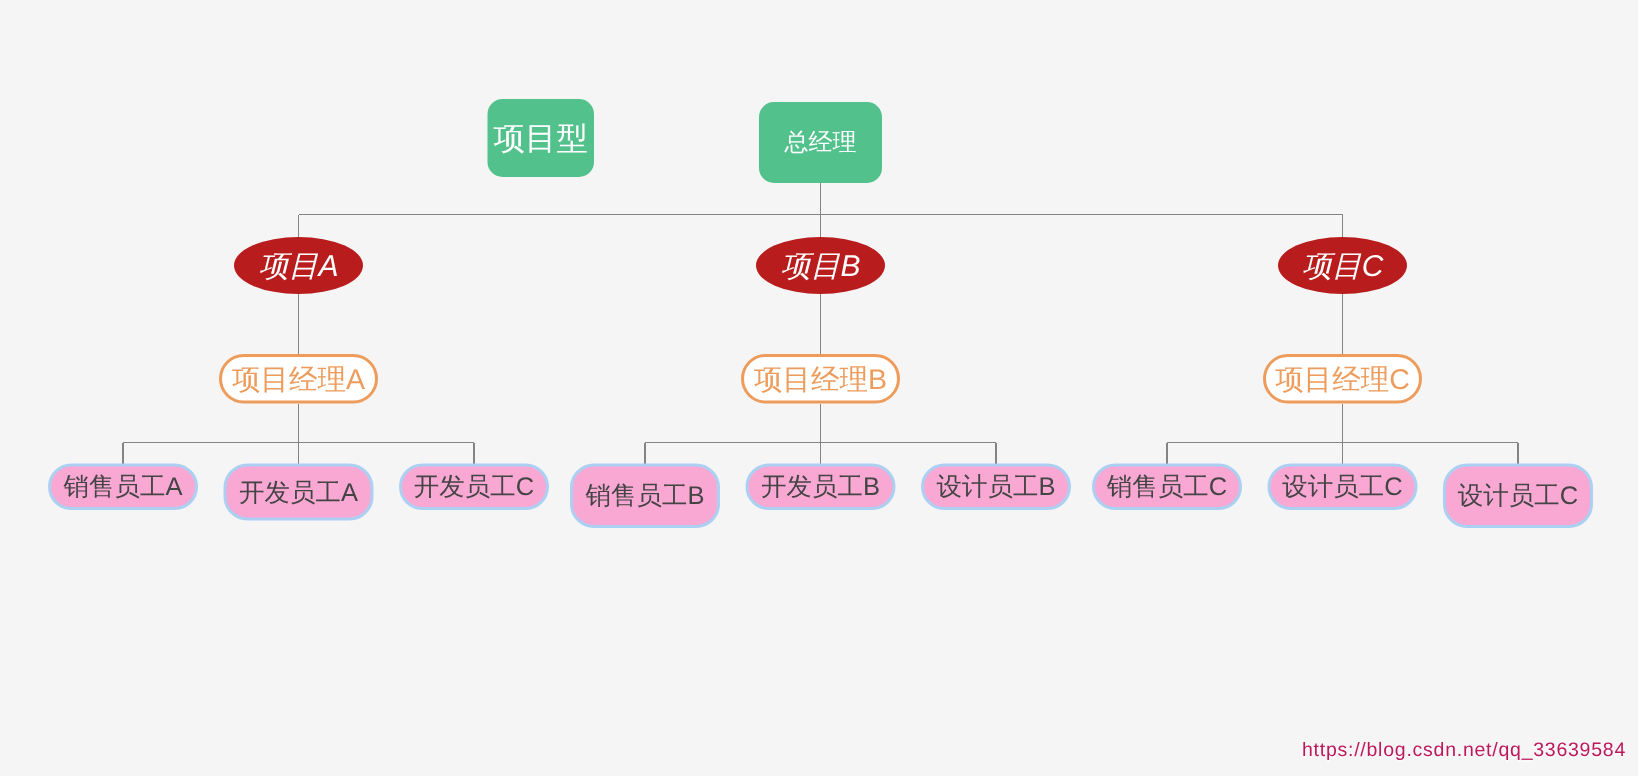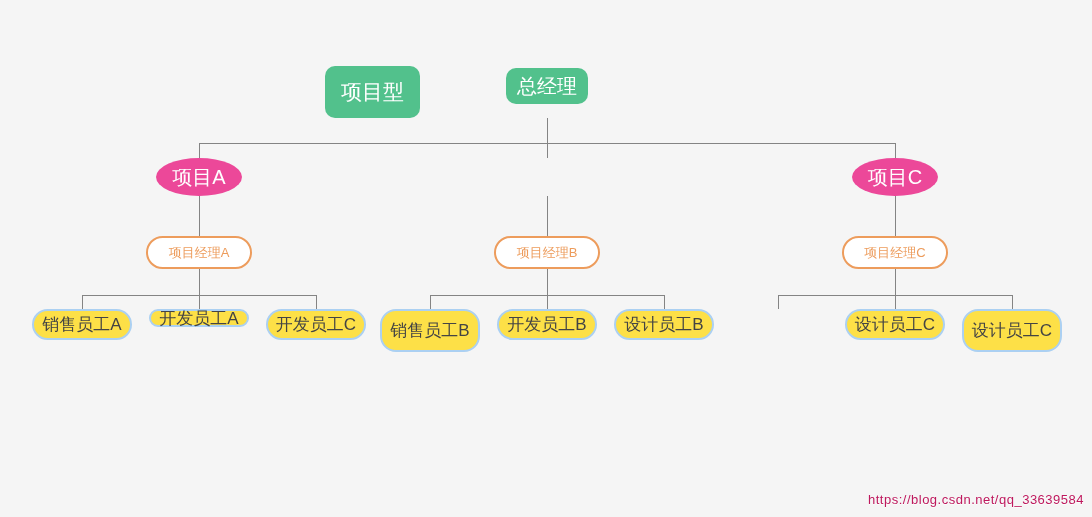--- a/index.html
+++ b/index.html
@@ -29,34 +29,35 @@
     white-space: nowrap;
     text-align: center;
   }
   .node-green {
     background: #52c18c;
     color: #ffffff;
     border-radius: 10px;
     font-size: 21px;
   }
   .node-ellipse {
-    background: #ec4899;
+    background: #b91c1c;
     color: #ffffff;
     border-radius: 50%;
     font-size: 20px;
+    font-style: italic;
   }
   .node-manager {
     background: #ffffff;
     border: 2px solid #ed9c5c;
     color: #ed9c5c;
     border-radius: 17px;
-    font-size: 13px;
+    font-size: 19px;
   }
   .node-employee {
-    background: #fde047;
+    background: #f9a8d4;
     border: 2px solid #abd0f2;
     color: #444444;
     border-radius: 16px;
     font-size: 17px;
   }
   .watermark {
     position: absolute;
     right: 8px;
     bottom: 10px;
     font-size: 13px;
@@ -74,65 +75,71 @@
     <path d="M547 118 V143
              M199 143 H895
              M199 143 V158 M547 143 V158 M895 143 V158
              M199 196 V236 M547 196 V236 M895 196 V236
              M199 269 V295 M547 269 V295 M895 269 V295
              M82 295 H316  M82 295 V309  M199 295 V309  M316 295 V309
              M430 295 H664 M430 295 V309 M547 295 V309 M664 295 V309
              M778 295 H1012 M778 295 V309 M895 295 V309 M1012 295 V309" fill="none" stroke="#848484" stroke-width="1" shape-rendering="crispEdges"></path>
   </svg>
 
-  <div class="node node-green" style="left:325px; top:66px; width:95px; height:52px;">
+  <div class="node node-green" style="left:325px; top:66px; width:71px; height:52px;">
     <span>项目型</span>
   </div>
 
-  <div class="node node-green" style="left:506px; top:68px; width:82px; height:36px; font-size:20px;">
+  <div class="node node-green" style="left:506px; top:68px; width:82px; height:54px; font-size:16px;">
     <span>总经理</span>
   </div>
 
   <div class="node node-ellipse" style="left:156px; top:158px; width:86px; height:38px;">
     <span>项目A</span>
+  </div>
+  <div class="node node-ellipse" style="left:504px; top:158px; width:86px; height:38px;">
+    <span>项目B</span>
   </div>
   <div class="node node-ellipse" style="left:852px; top:158px; width:86px; height:38px;">
     <span>项目C</span>
   </div>
 
   <div class="node node-manager" style="left:146px; top:236px; width:106px; height:33px;">
     <span>项目经理A</span>
   </div>
   <div class="node node-manager" style="left:494px; top:236px; width:106px; height:33px;">
     <span>项目经理B</span>
   </div>
   <div class="node node-manager" style="left:842px; top:236px; width:106px; height:33px;">
     <span>项目经理C</span>
   </div>
 
   <div class="node node-employee" style="left:32px; top:309px; width:100px; height:31px;">
     <span>销售员工A</span>
   </div>
-  <div class="node node-employee" style="left:149px; top:309px; width:100px; height:18px;text-align:right;">
+  <div class="node node-employee" style="left:149px; top:309px; width:100px; height:38px;text-align:right;">
     <span>开发员工A</span>
   </div>
   <div class="node node-employee" style="left:266px; top:309px; width:100px; height:31px;">
     <span>开发员工C</span>
   </div>
 
   <div class="node node-employee" style="left:380px; top:309px; width:100px; height:43px;align-items:center;">
     <span>销售员工B</span>
   </div>
   <div class="node node-employee" style="left:497px; top:309px; width:100px; height:31px;">
     <span>开发员工B</span>
   </div>
   <div class="node node-employee" style="left:614px; top:309px; width:100px; height:31px;">
     <span>设计员工B</span>
   </div>
 
+  <div class="node node-employee" style="left:728px; top:309px; width:100px; height:31px;">
+    <span>销售员工C</span>
+  </div>
   <div class="node node-employee" style="left:845px; top:309px; width:100px; height:31px;">
     <span>设计员工C</span>
   </div>
   <div class="node node-employee" style="left:962px; top:309px; width:100px; height:43px;">
     <span>设计员工C</span>
   </div>
 
   <div class="watermark">https://blog.csdn.net/qq_33639584</div>
 
 </div>

